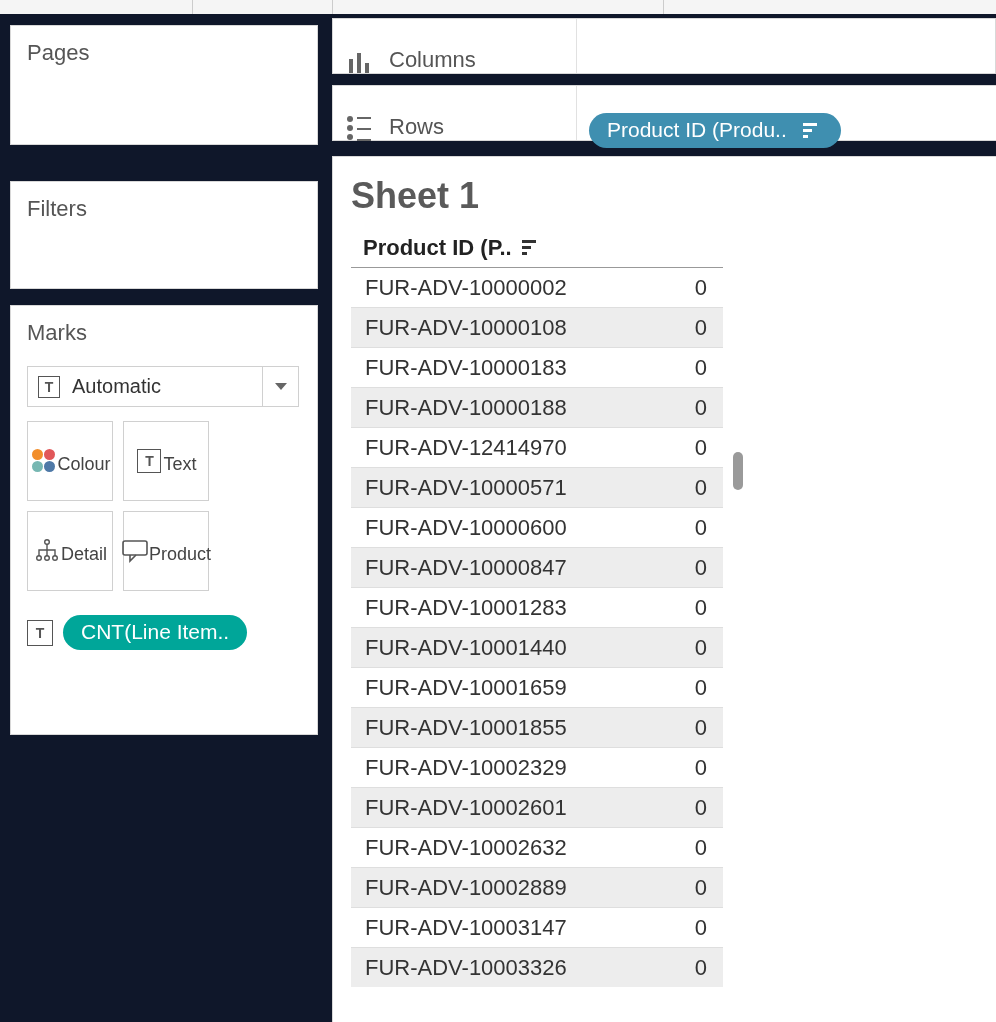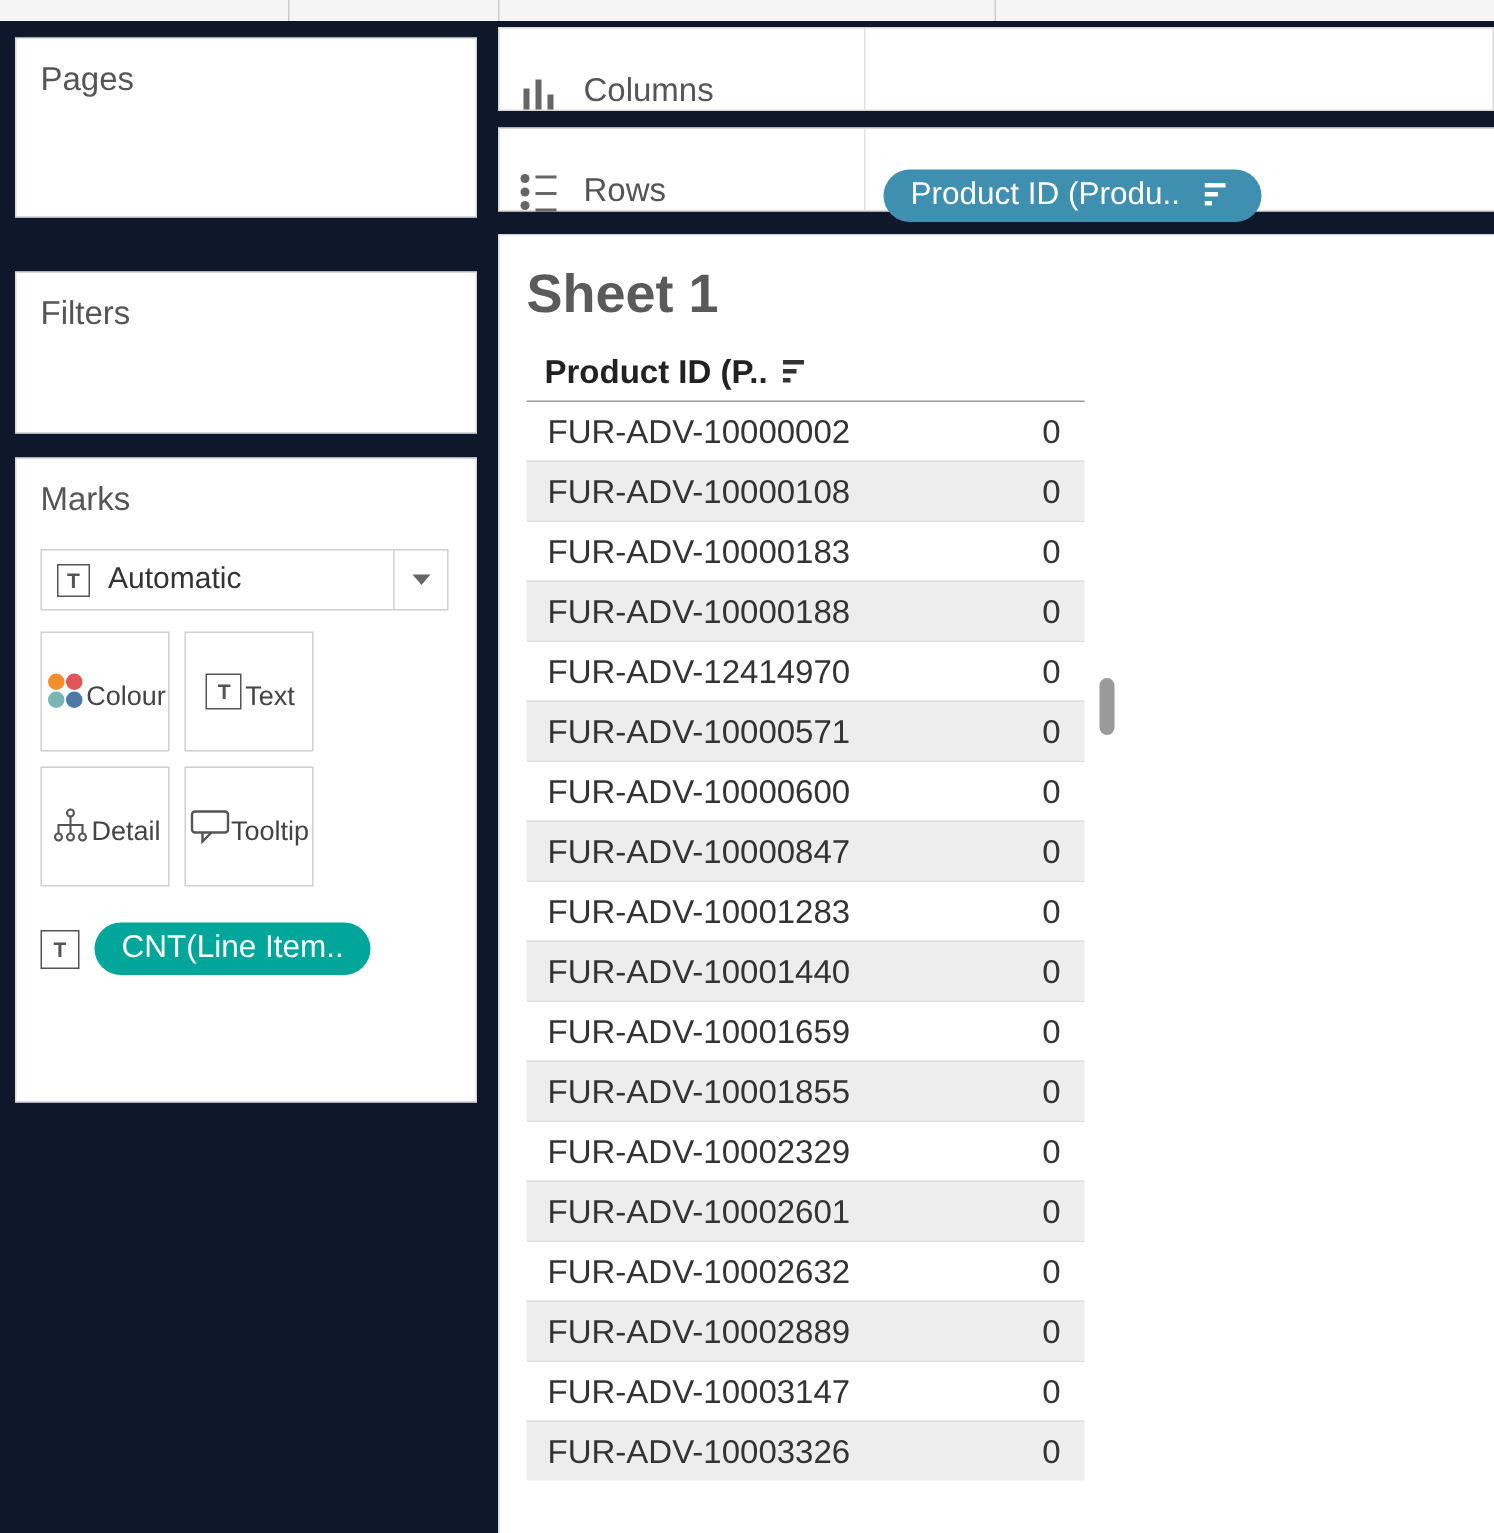--- a/index.html
+++ b/index.html
@@ -154,21 +154,21 @@
           </div>
           <div class="mb-label">Detail</div>
         </div>
         <div class="mark-btn">
           <div class="mb-icon tooltip-icon">
             <svg viewBox="0 0 28 24">
                 <rect x="2" y="2" width="24" height="14" rx="2" fill="none" stroke="#555" stroke-width="1.6"></rect>
                 <path d="M9 16 L9 22 L15 16" fill="none" stroke="#555" stroke-width="1.6"></path>
               </svg>
           </div>
-          <div class="mb-label">Tooltip</div>
+          <div class="mb-label">Product</div>
         </div>
       </div>
 
       <div class="text-pill-row">
         <span class="t-icon">T</span>
         <span class="pill">CNT(Line Item..</span>
       </div>
     </div>
   </div>
 

